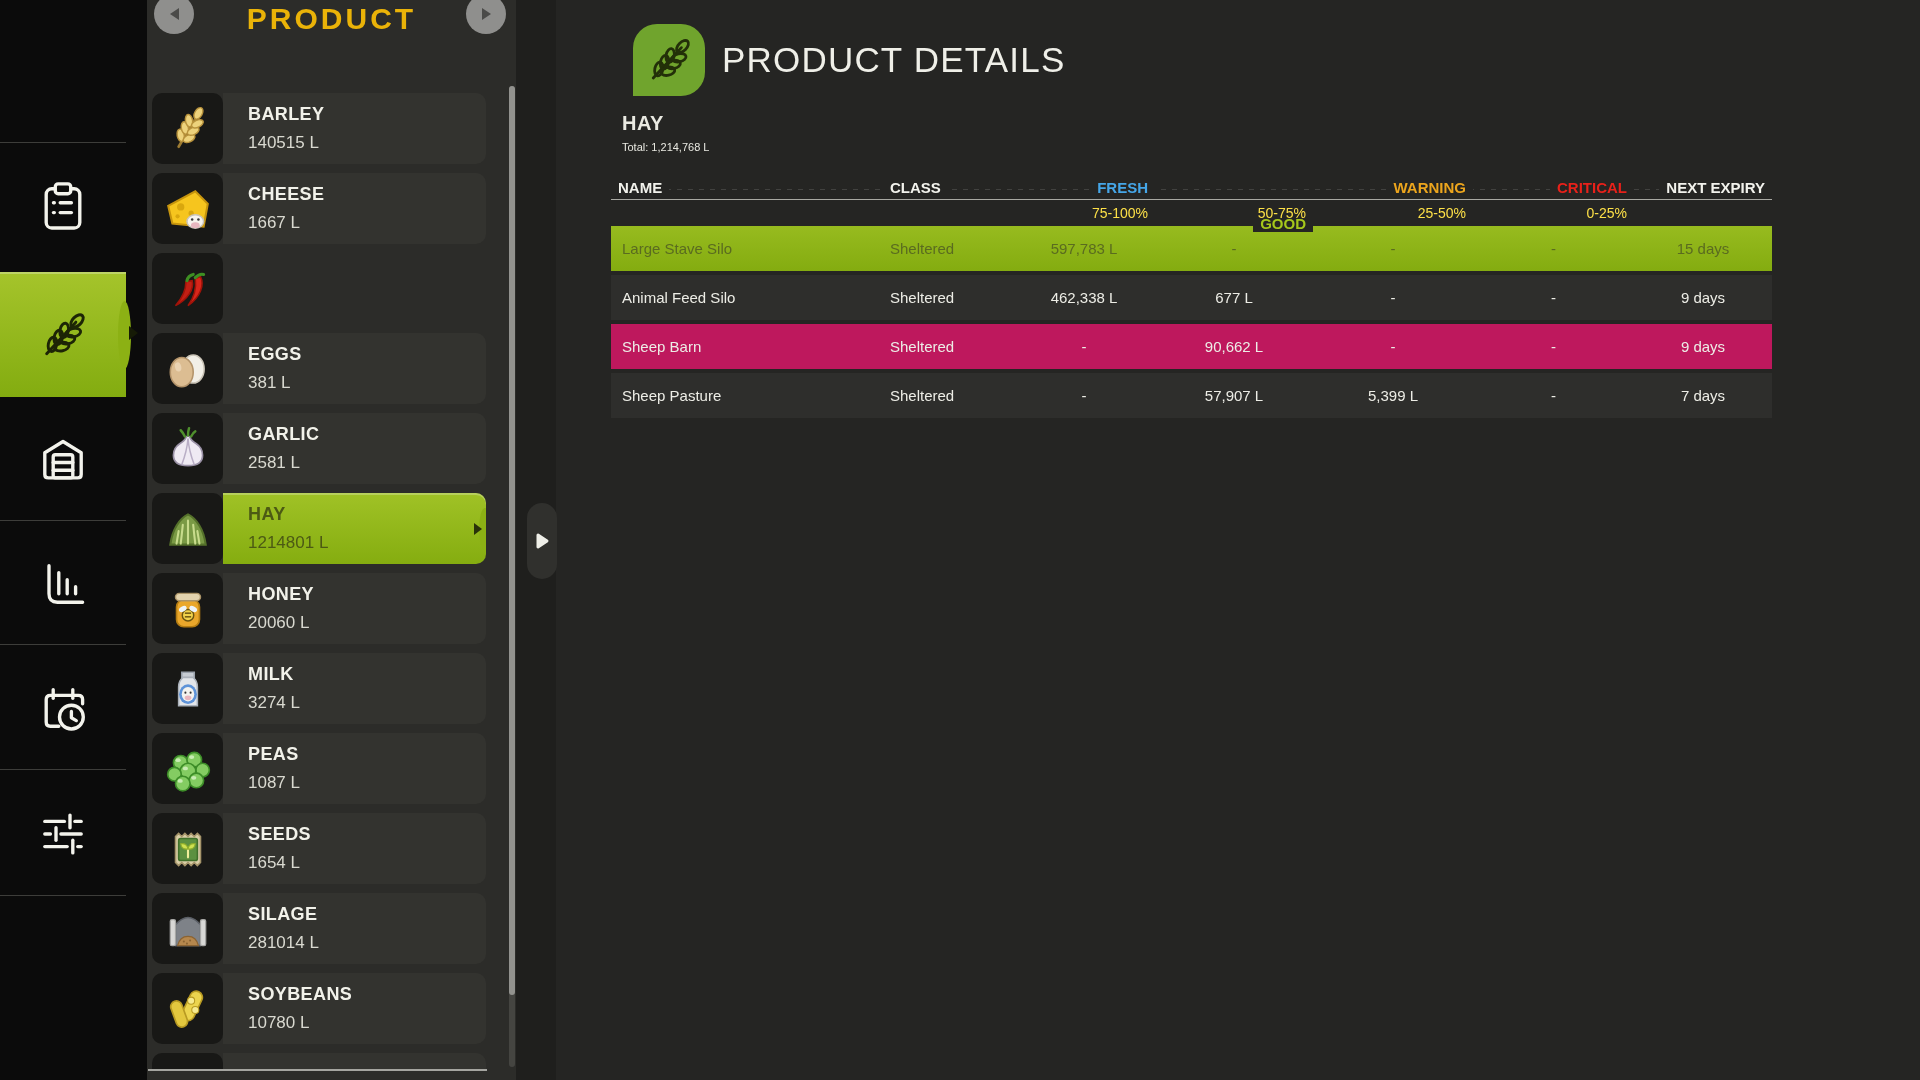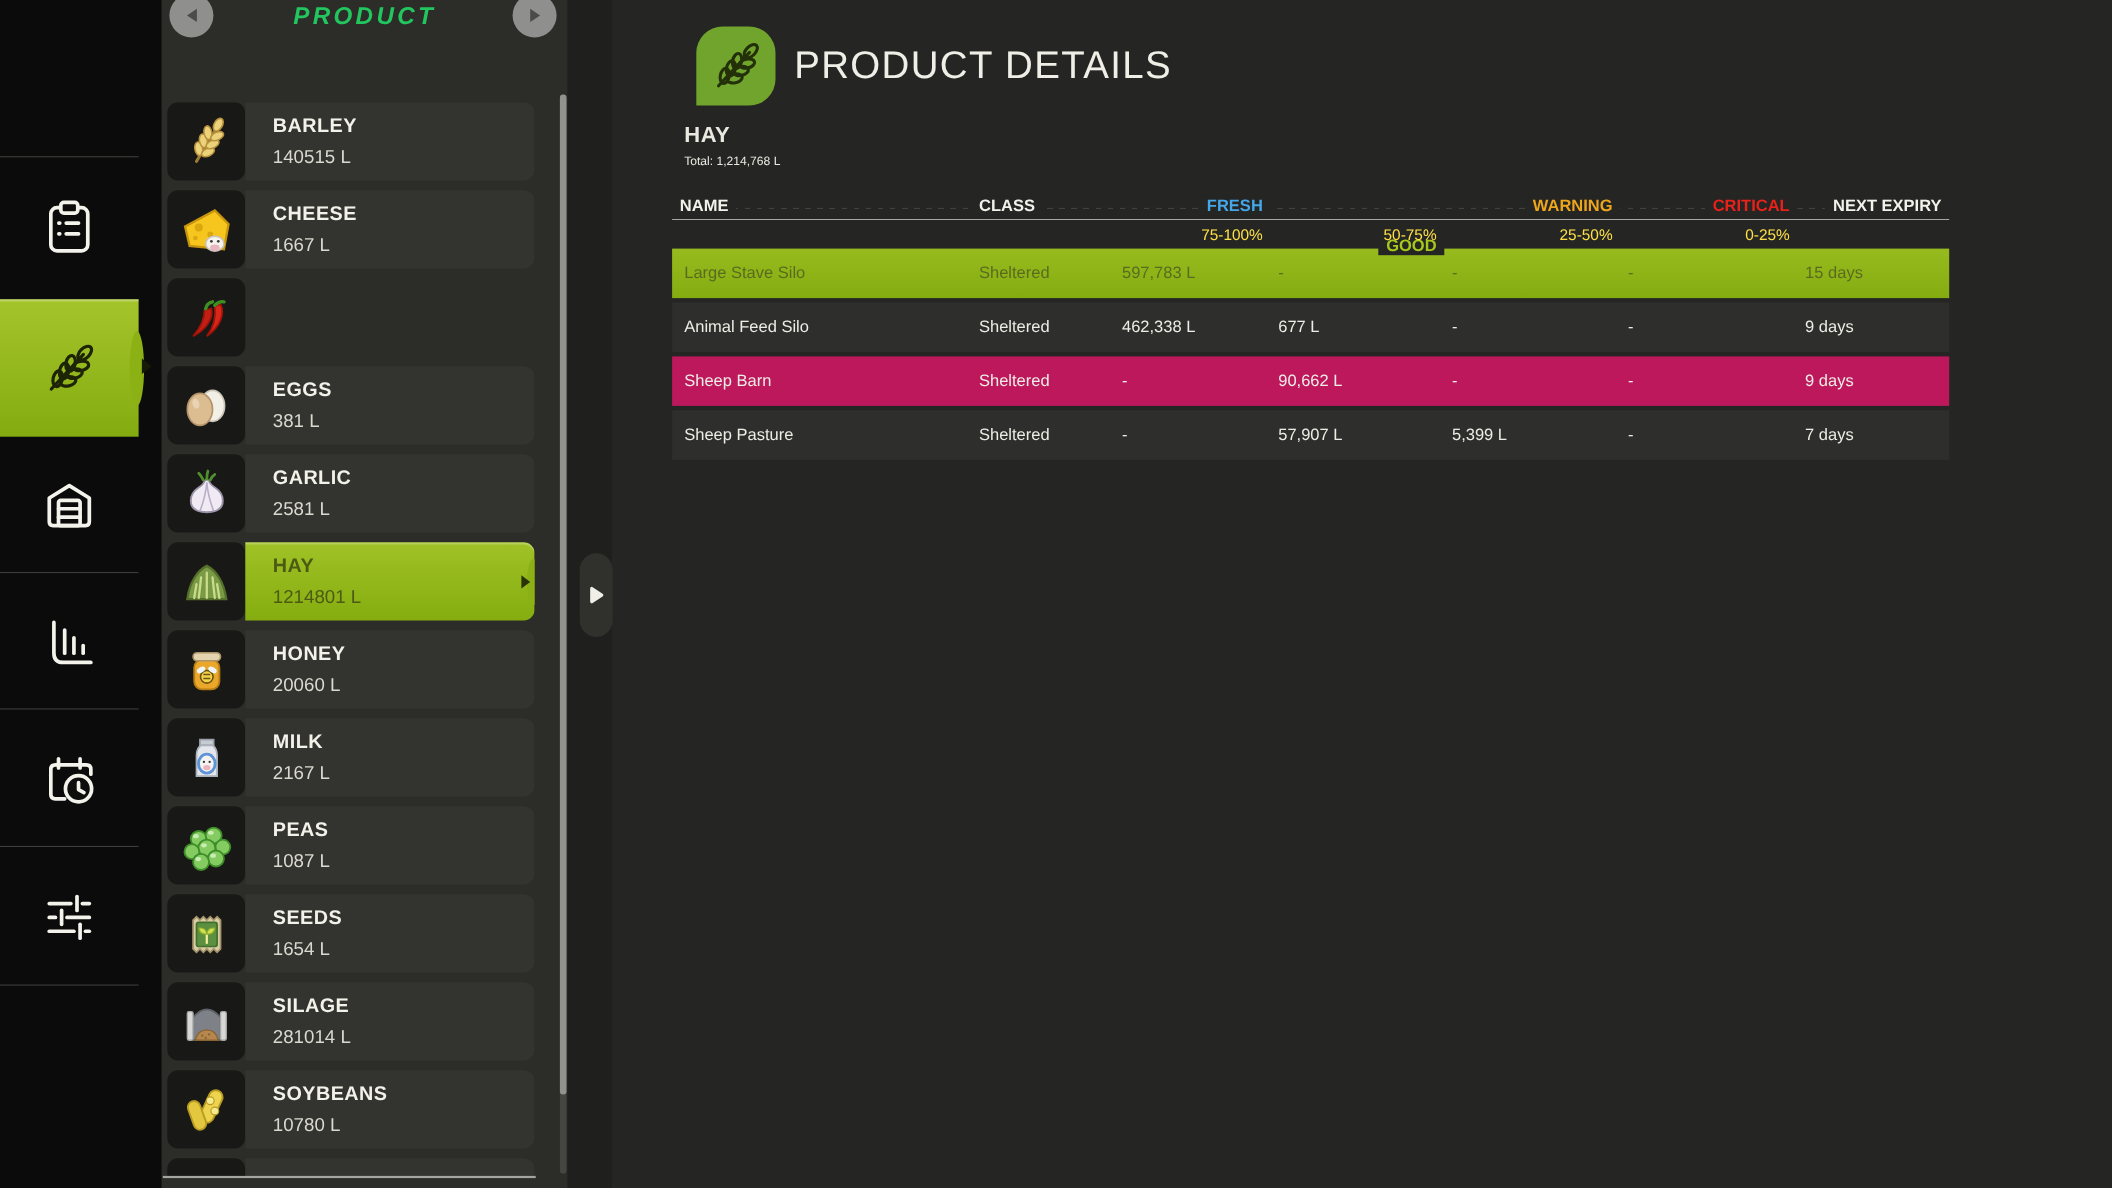--- a/index.html
+++ b/index.html
@@ -15,21 +15,21 @@
   .rail-cell.active{background:linear-gradient(180deg,#a5c42b 0%,#83ac10 100%);box-shadow:inset 0 2px 0 rgba(255,255,255,.28);}
   .rail-cell.active::after{content:"";position:absolute;right:-5px;top:50%;transform:translateY(-50%);
        width:13px;height:68px;border-radius:50%;background:#8cb114;}
   .rail-icon{display:block;width:56px;height:56px;}
   .rail-arrow{position:absolute;left:129px;top:326px;width:0;height:0;
        border-left:9px solid #161b06;border-top:7px solid transparent;border-bottom:7px solid transparent;}
 
   
   .panel{position:absolute;left:147px;top:0;width:369px;height:1080px;background:#2c2c29;}
   .panel-title{position:absolute;left:0;top:2px;width:369px;text-align:center;
-       font-size:22px;font-weight:700;letter-spacing:3px;color:#22c55e;font-style:italic;}
+       font-size:30px;font-weight:700;letter-spacing:3px;color:#eab308;}
   .nav-btn{position:absolute;top:-6px;width:40px;height:40px;border-radius:50%;background:#8f8f8d;
        display:flex;align-items:center;justify-content:center;cursor:pointer;}
   .nav-btn.prev{left:7px;}
   .nav-btn.next{left:319px;}
   .tri-l{width:0;height:0;border-right:9px solid #4b4b49;border-top:6px solid transparent;border-bottom:6px solid transparent;}
   .tri-r{width:0;height:0;border-left:9px solid #4b4b49;border-top:6px solid transparent;border-bottom:6px solid transparent;}
 
   .plist{position:absolute;left:5px;top:93px;width:334px;height:977px;overflow:hidden;}
   .list-item{position:relative;display:flex;height:71px;margin-bottom:9px;cursor:pointer;}
   .tile{width:71px;min-width:71px;height:71px;background:#181816;border-radius:10px;
@@ -69,21 +69,21 @@
        background:repeating-linear-gradient(90deg,rgba(255,255,255,.13) 0 5px,transparent 5px 11px) 0 12px / 100% 1px no-repeat;}
   .hcell{position:absolute;top:0;height:23px;line-height:21px;font-weight:700;white-space:nowrap;}
   .hcell span{background:#252523;padding:0 7px;}
   .hcell.al{text-align:left;} .hcell.ar{text-align:right;}
   .subrow{position:relative;height:26px;}
   .scell{position:absolute;top:0;height:26px;line-height:26px;color:#fde047;font-size:14px;padding:0 7px;text-align:right;white-space:nowrap;}
   .trow{display:flex;height:45px;margin-bottom:4px;align-items:center;background:#2e2e2c;color:#ededE6;cursor:pointer;}
   .trow.mid{background:#be185d;}
   .trow.highlight{background:linear-gradient(180deg,#97bb1f 0%,#84ac10 100%);color:#5a6b20;}
   .tcell{padding:0 7px;white-space:nowrap;overflow:hidden;}
-  .tcell.al{text-align:left;} .tcell.ar{text-align:left;}
+  .tcell.al{text-align:left;} .tcell.ar{text-align:center;}
   .tcell.first{padding-left:11px;}
 </style>
 </head>
 <body>
 
 <div class="screen">
 
   <div class="rail">
       <div class="rail-div" style="top: 142px;"></div>
       <div class="rail-div" style="top: 520px;"></div>
@@ -287,21 +287,21 @@
                 <path d="M15 40 V22 q0 -6 4 -9 h10 q4 3 4 9 v18 Z" fill="#e3e6ea" stroke="#aab1ba" stroke-width="1.5"></path>
                 <ellipse cx="24" cy="29" rx="8.5" ry="9.5" fill="#5e93d8"></ellipse>
                 <ellipse cx="24" cy="29" rx="6" ry="7" fill="#f4f3ef"></ellipse>
                 <circle cx="21.5" cy="27.5" r="1" fill="#333"></circle>
                 <circle cx="26.5" cy="27.5" r="1" fill="#333"></circle>
                 <ellipse cx="24" cy="32.5" rx="3.2" ry="2.2" fill="#e9b6be"></ellipse>
               </svg></span>
     </div>
     <div class="pbody">
       <div class="pname">MILK</div>
-      <div class="pamount">2167 L</div>
+      <div class="pamount">3274 L</div>
 
     </div>
   </div>
         <div class="list-item">
     <div class="tile">
       <span class="picon"><svg viewBox="0 0 48 48" width="100%" height="100%">
                 <g stroke="#3d8d28" stroke-width="1.6" fill="#84cc62">
                   <circle cx="17" cy="18" r="7"></circle>
                   <circle cx="30" cy="15" r="7"></circle>
                   <circle cx="38" cy="25" r="6.5"></circle>

